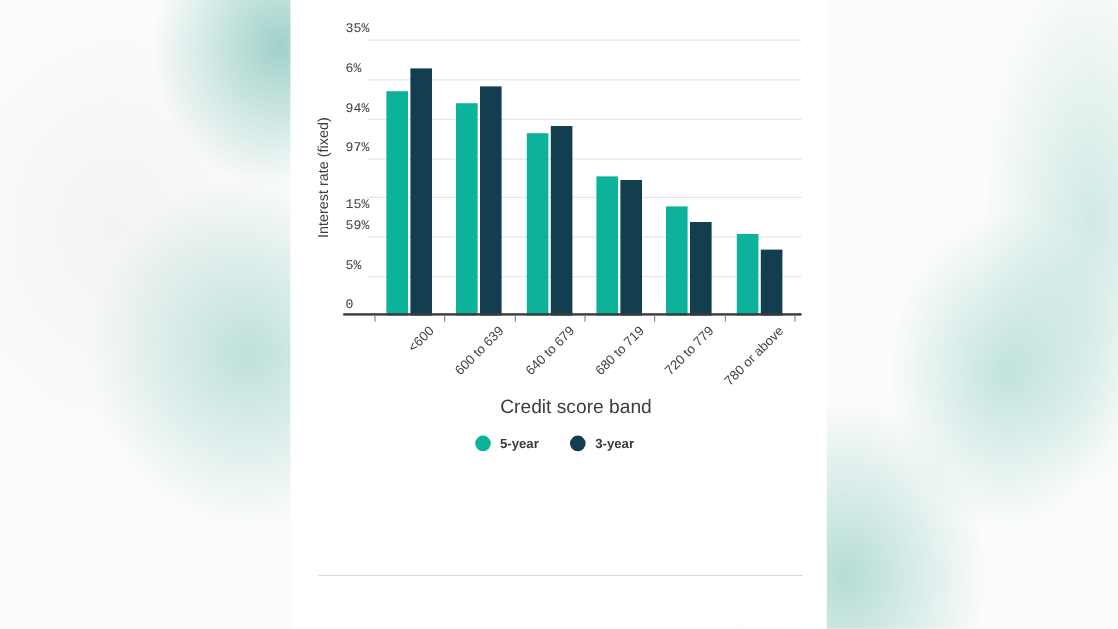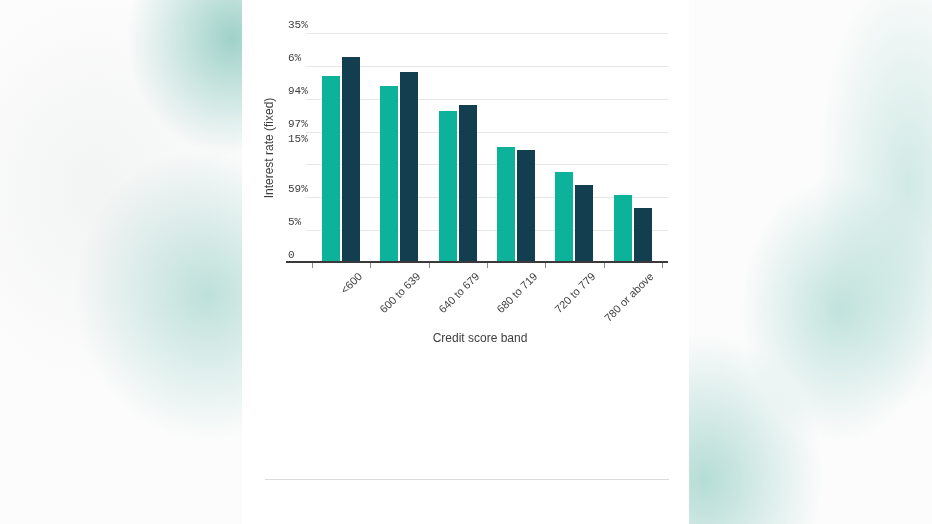--- a/index.html
+++ b/index.html
@@ -43,21 +43,21 @@
   }
   .bar{width:18px;}
   .tick{position:absolute;top:263px;width:1px;height:5px;background:#8a8a8a;}
   .xlabel{
     position:absolute;top:270px;
     transform:rotate(-45deg);transform-origin:100% 0;
     font-size:11px;color:#3f3f3f;white-space:nowrap;
   }
   .x-title{
     position:absolute;left:0;top:331px;width:476px;text-align:center;
-    font-size:12px;color:#3d3d3d;
+    font-size:16px;color:#3d3d3d;
   }
   .legend{
     position:absolute;left:0;top:363px;width:440px;
     display:flex;justify-content:center;align-items:center;gap:26px;
   }
   .legend-item{display:flex;align-items:center;gap:8px;}
   .legend-dot{width:13px;height:13px;border-radius:50%;}
   .legend-label{font-size:11px;color:#3a3a3a;font-weight:bold;}
   .caption{
     position:absolute;left:23px;top:407px;width:412px;
@@ -90,21 +90,21 @@
       <div class="gridline" style="top: 131.571px;"></div>
       <div class="gridline" style="top: 164.429px;"></div>
       <div class="gridline" style="top: 197.286px;"></div>
       <div class="gridline" style="top: 230.143px;"></div>
     </div>
   <div id="ytick-labels">
       <div class="ytick-label" style="top: 19px;">35%</div>
       <div class="ytick-label" style="top: 51.8571px;">6%</div>
       <div class="ytick-label" style="top: 84.7143px;">94%</div>
       <div class="ytick-label" style="top: 117.571px;">97%</div>
-      <div class="ytick-label" style="top: 133px;">15%</div>
+      <div class="ytick-label" style="top: 165px;">15%</div>
       <div class="ytick-label" style="top: 183.286px;">59%</div>
       <div class="ytick-label" style="top: 216.143px;">5%</div>
       <div class="ytick-label" style="top: 249px;">0</div>
     </div>
 
   <div class="bars" id="bars">
       <div class="bar-group">
         <div class="bar" style="height: 187.286px; background: rgb(13, 178, 154);"></div>
         <div class="bar" style="height: 206.343px; background: rgb(19, 62, 80);"></div>
       </div>
@@ -144,18 +144,28 @@
       <div class="xlabel" style="right: 333px;">&lt;600</div>
       <div class="xlabel" style="right: 274.67px;">600 to 639</div>
       <div class="xlabel" style="right: 216.34px;">640 to 679</div>
       <div class="xlabel" style="right: 158.01px;">680 to 719</div>
       <div class="xlabel" style="right: 99.68px;">720 to 779</div>
       <div class="xlabel" style="right: 41.35px;">780 or above</div>
     </div>
 
   <div class="x-title">Credit score band</div>
 
+  <div class="legend" id="legend">
+      <div class="legend-item">
+        <span class="legend-dot" style="background: rgb(13, 178, 154);"></span>
+        <span class="legend-label">5-year</span>
+      </div>
+      <div class="legend-item">
+        <span class="legend-dot" style="background: rgb(19, 62, 80);"></span>
+        <span class="legend-label">3-year</span>
+      </div>
+    </div>
 
 
   <div class="divider"></div>
 
 
 </div>
 
 </body></html>

